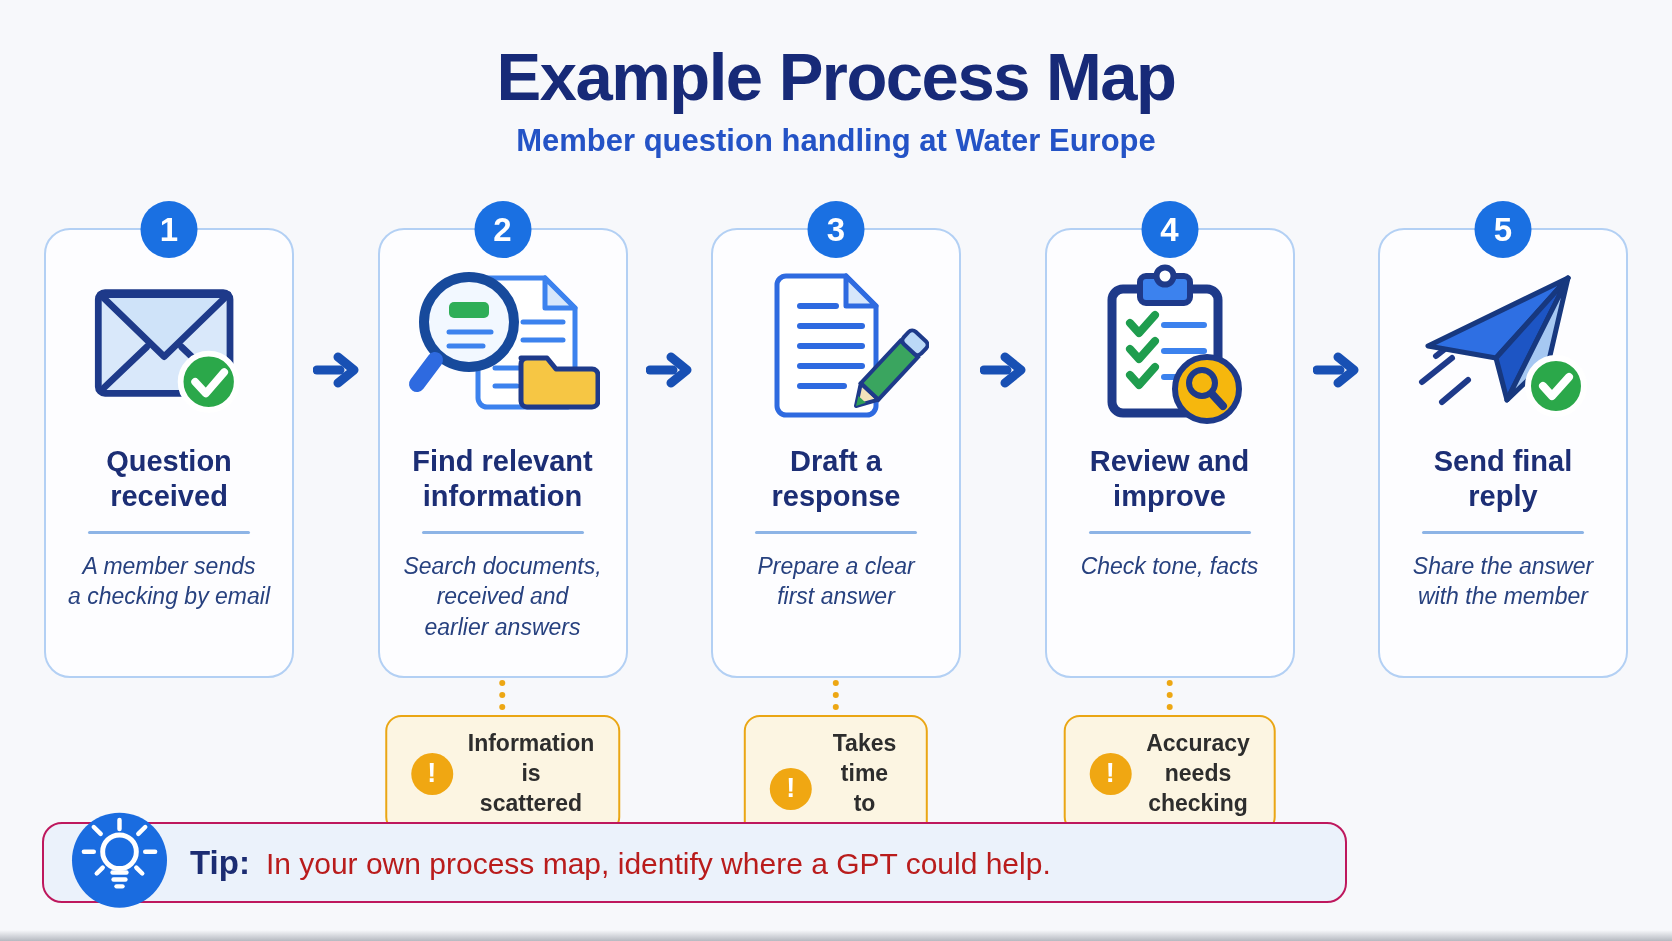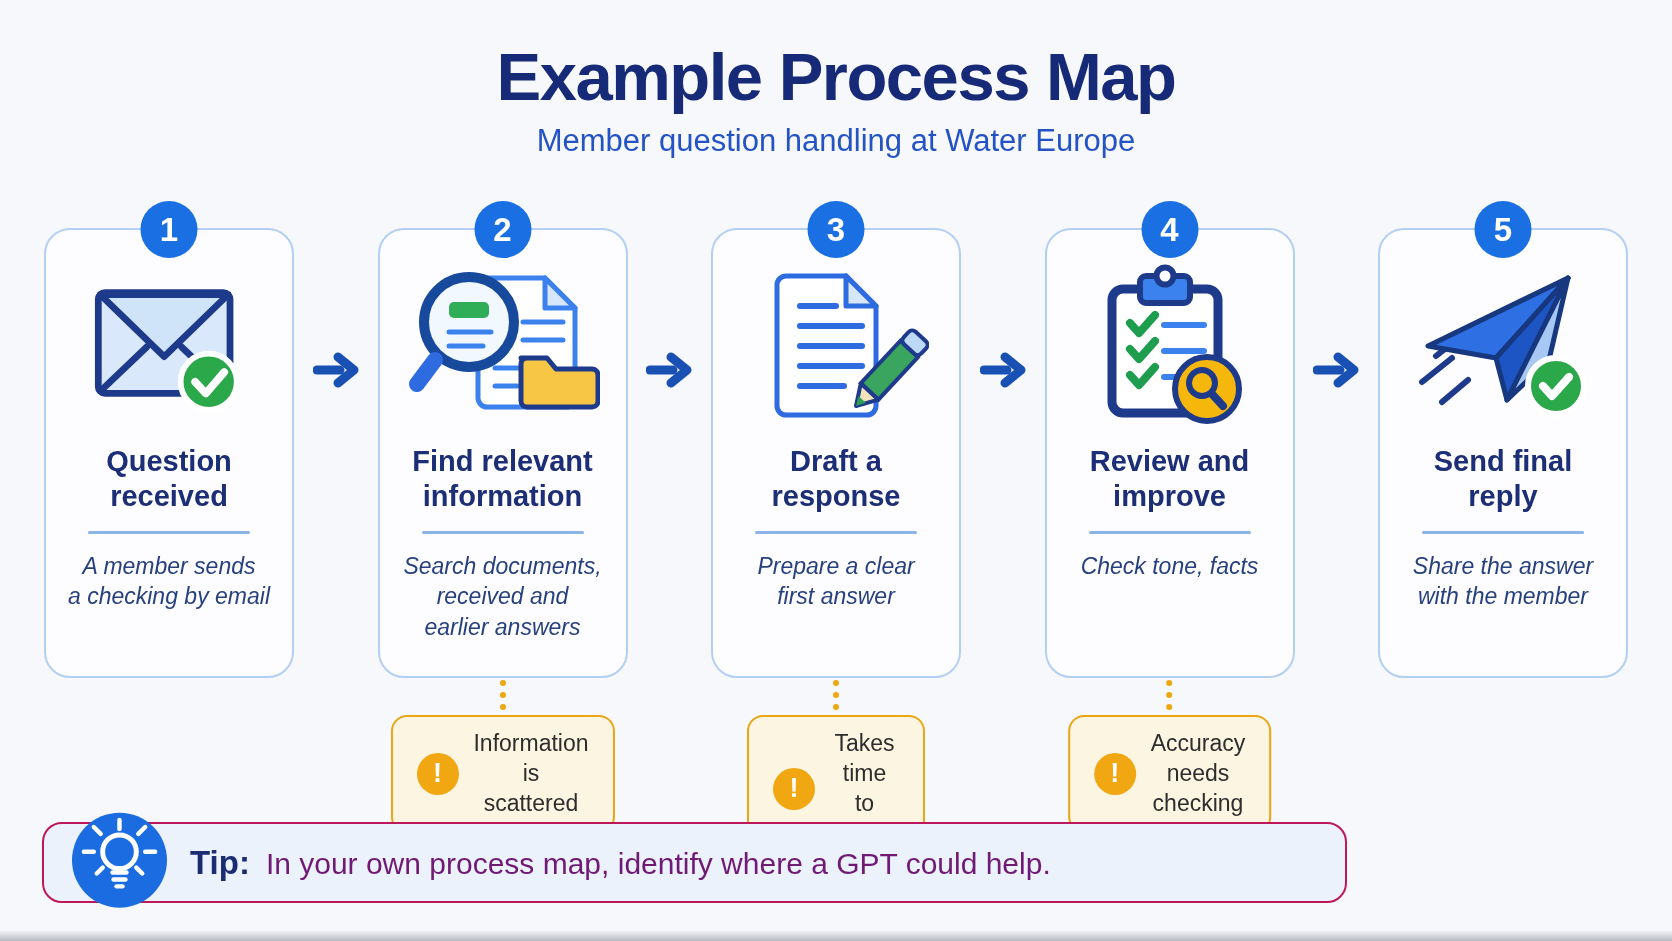--- a/index.html
+++ b/index.html
@@ -9,21 +9,21 @@
     background:#f7f8fb;
     font-family:"Liberation Sans","DejaVu Sans",sans-serif;
   }
   
   .title {
     padding-top:38px; text-align:center;
     font-size:67px; font-weight:800; letter-spacing:-1.5px; color:#172a78;
   }
   .subtitle {
     margin-top:8px; text-align:center;
-    font-size:31px; font-weight:400; color:#2453c6;
+    font-size:31px; font-weight:700; color:#2453c6;
   }
   
   .flow {
     position:absolute; top:228px; left:44px; width:1584px;
     display:flex; justify-content:space-between; align-items:flex-start;
   }
   .step {
     position:relative; width:250px; height:450px;
     background:#fdfdff; border:2px solid #b3d0f4; border-radius:26px;
   }
@@ -52,38 +52,38 @@
     display:flex; align-items:center; gap:15px;
     background:#fcf5e2; border:2.5px solid #eaa614; border-radius:16px;
     padding:12px 24px;
   }
   .warn-icon {
     flex:0 0 auto; width:42px; height:42px; border-radius:50%;
     background:#f0a712; color:#ffffff;
     font-size:27px; font-weight:800;
     display:flex; align-items:center; justify-content:center;
   }
-  .callout-text { font-size:23px; font-weight:400; color:#2d2d2d; text-align:center; line-height:1.3; }
+  .callout-text { font-size:23px; font-weight:700; color:#2d2d2d; text-align:center; line-height:1.3; }
   .callout-text span { display:block; }
   
   .tip-bar {
     position:absolute; left:42px; top:822px; width:1305px; height:81px;
     background:#ebf2fb; border:2px solid #be185d; border-radius:20px;
   }
   .bulb-circle {
     position:absolute; left:28px; top:50%; transform:translateY(-53%);
     width:95px; height:95px; border-radius:50%; background:#1a6ce0;
     display:flex; align-items:center; justify-content:center;
   }
   .tip-content {
     position:absolute; left:146px; top:50%; transform:translateY(-50%);
     display:flex; align-items:baseline; gap:16px; white-space:nowrap;
   }
   .tip-label { font-size:33px; font-weight:800; color:#1b2c72; }
-  .tip-text  { font-size:30px; font-weight:500; color:#701a75; }
+  .tip-text  { font-size:30px; font-weight:500; color:#b91c1c; }
   .bottom-strip {
     position:absolute; left:0; bottom:0; width:100%; height:11px;
     background:linear-gradient(180deg, rgba(120,126,138,0) 0%, rgba(116,122,134,0.5) 100%);
   }
 </style>
 </head>
 <body>
 
 <div class="canvas">
 

